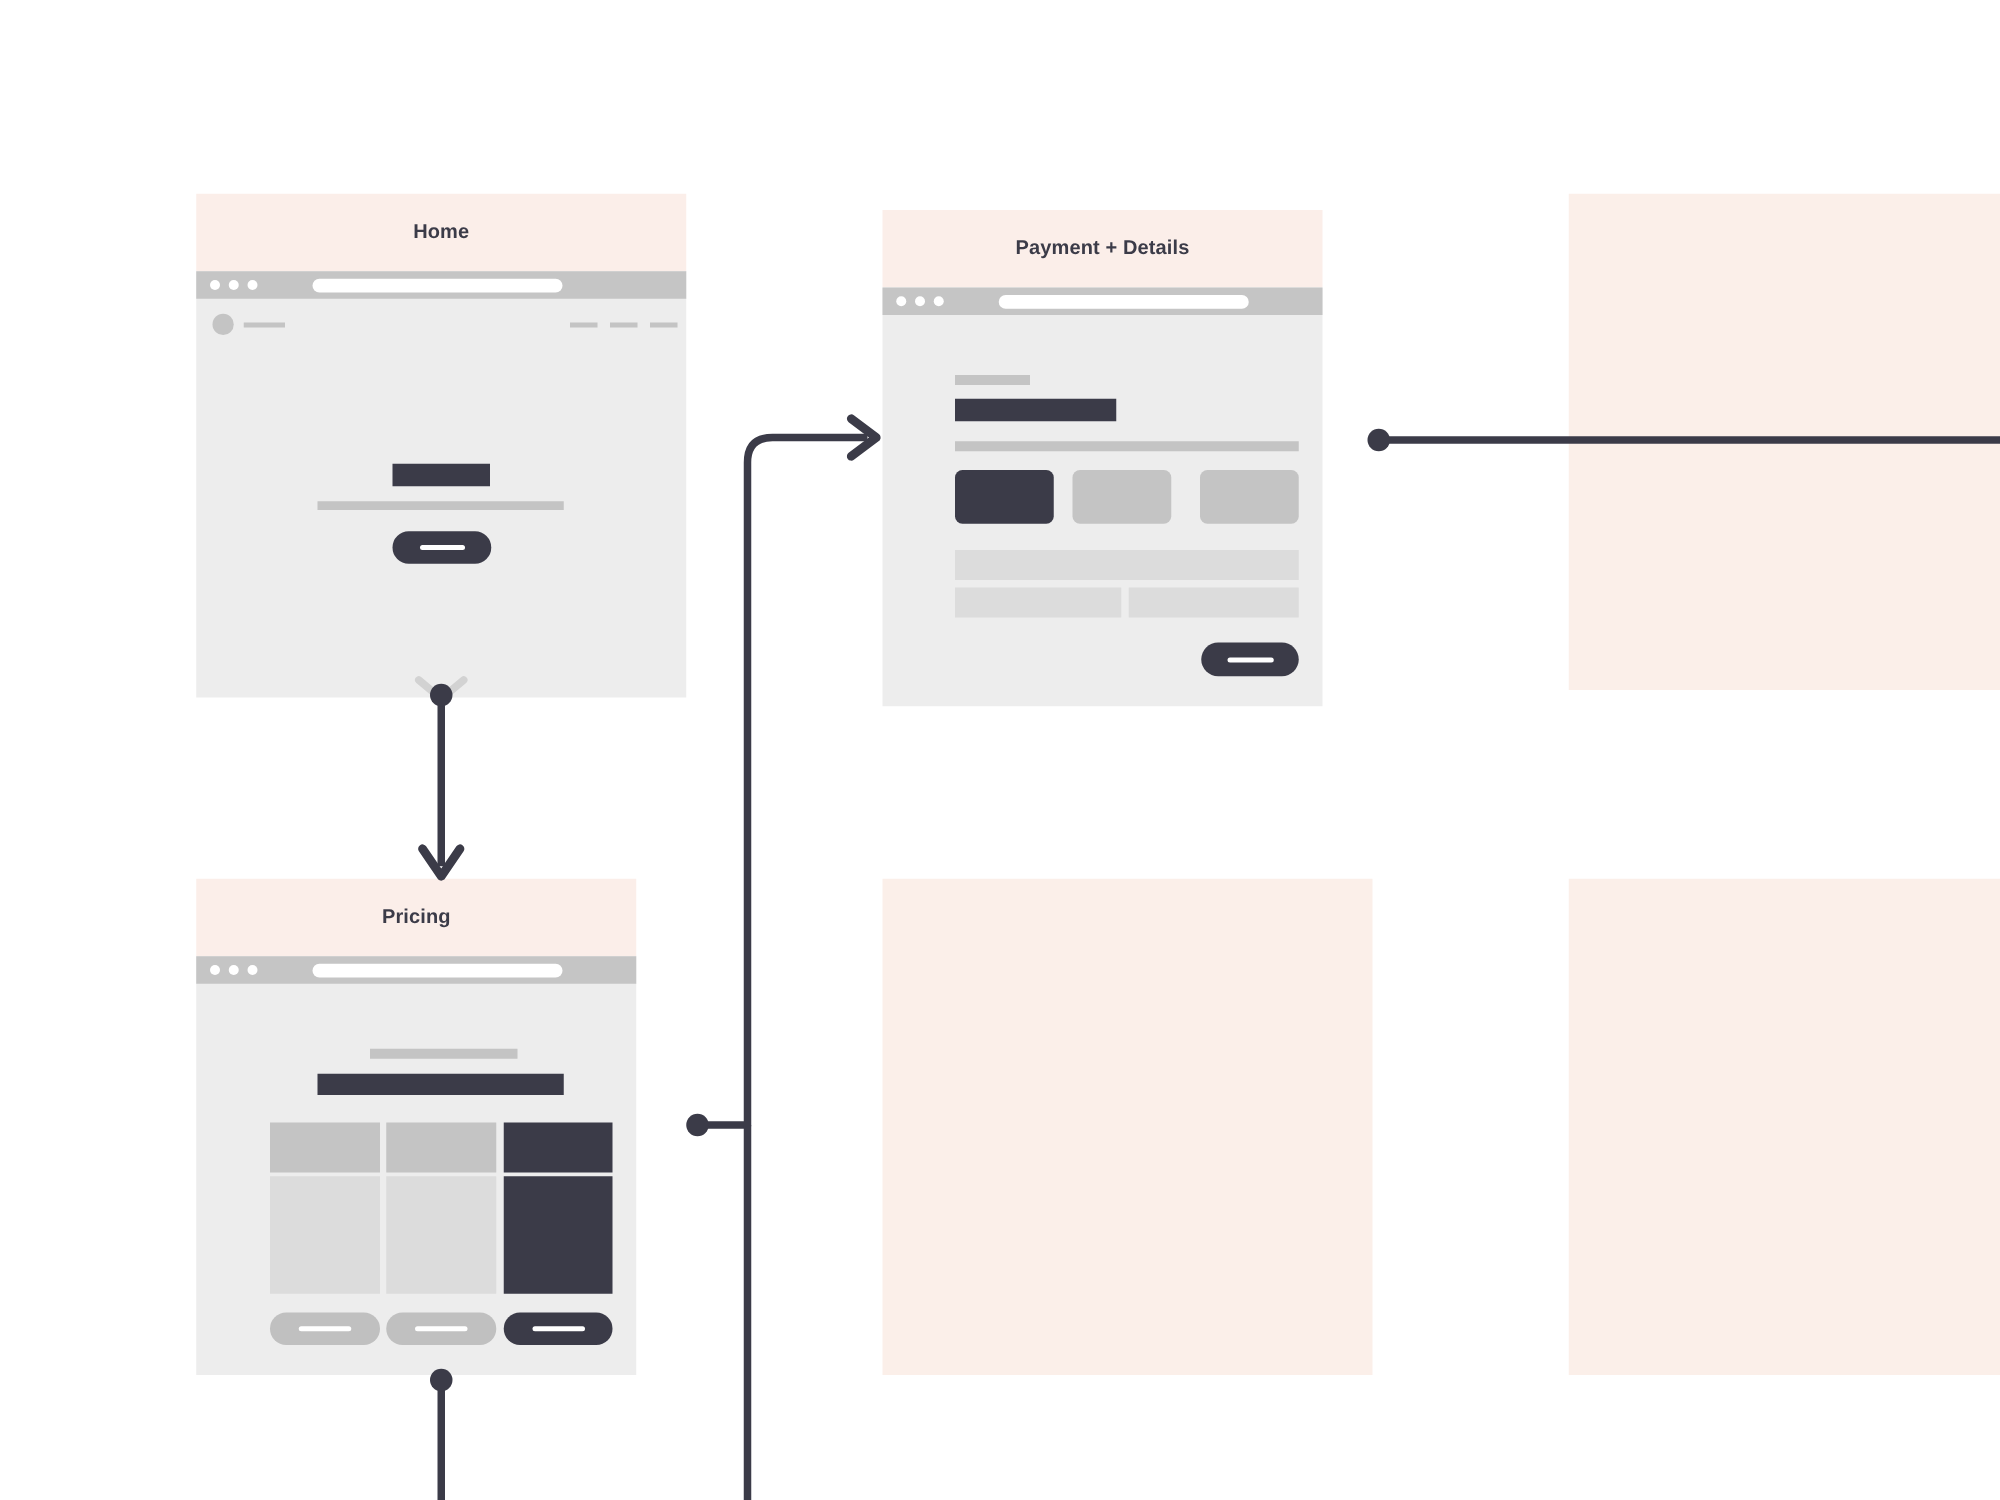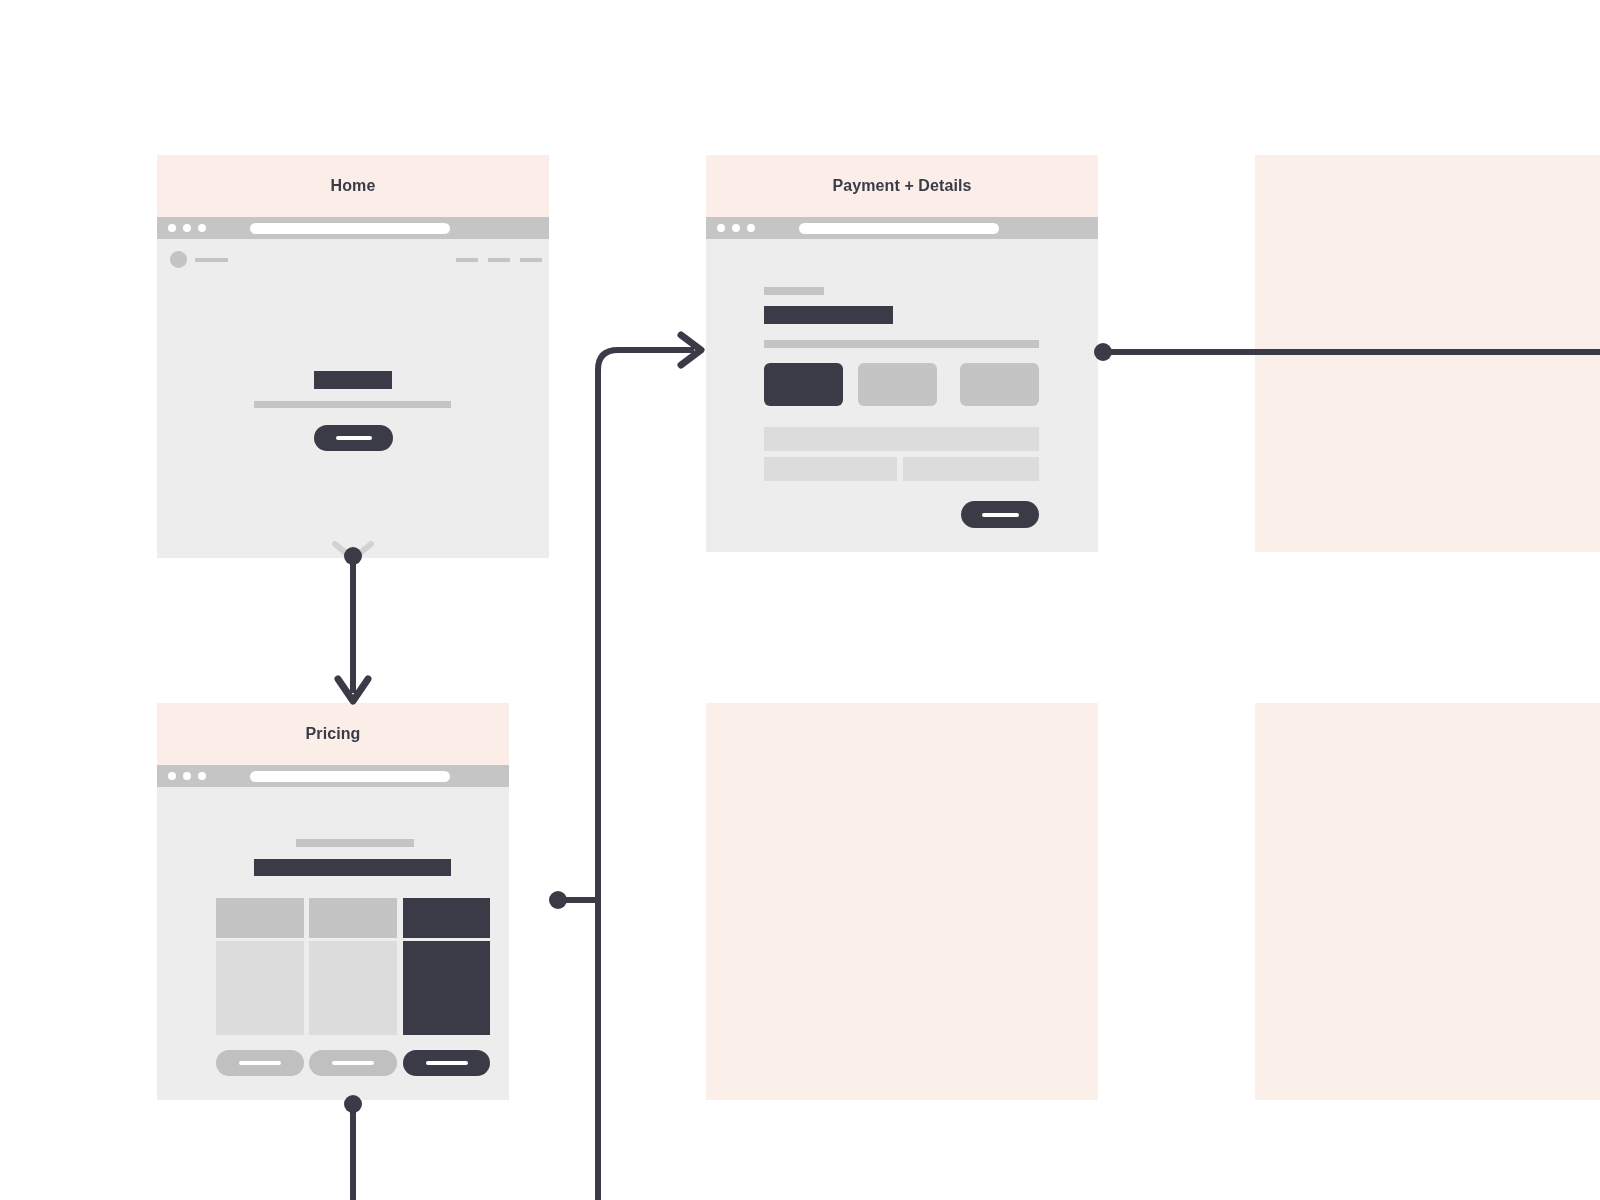--- a/index.html
+++ b/index.html
@@ -101,21 +101,21 @@
     background: #ffffff;
     height: 4px;
     border-radius: 2px;
   }
 
   .chev { position: absolute; }
 
   
   .c-home     { left: 157px;  top: 155px; width: 392px; }
   .c-pricing  { left: 157px;  top: 703px; width: 352px; }
-  .c-payment  { left: 706px;  top: 155px; width: 392px; }
+  .c-payment  { left: 706px;  top: 168px; width: 352px; }
 
   .ph-tr  { left: 1255px; top: 155px;  width: 345px; height: 397px; }
   .ph-bm  { left: 706px;  top: 703px;  width: 392px; height: 397px; }
   .ph-br  { left: 1255px; top: 703px;  width: 345px; height: 397px; }
 </style>
 </head>
 <body>
 
 <div id="canvas">
 

